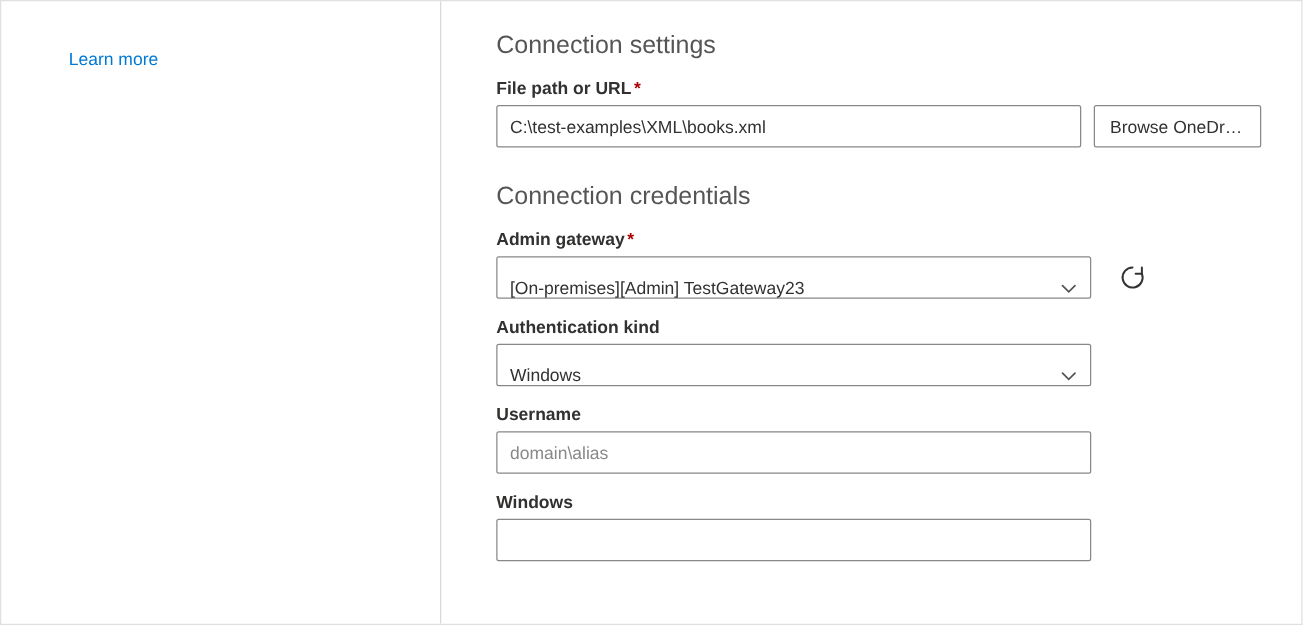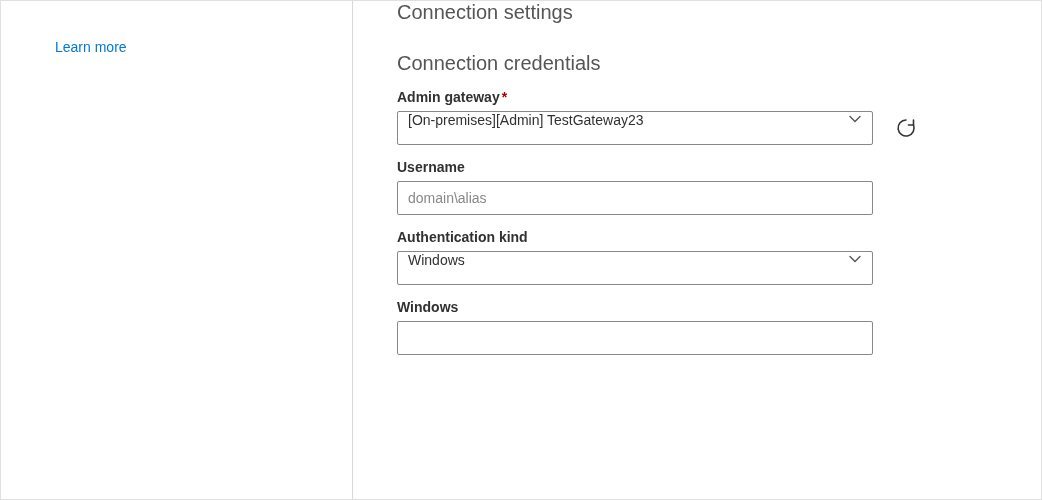--- a/index.html
+++ b/index.html
@@ -42,21 +42,21 @@
     .learn-more {
       margin-top: 24px;
       margin-left: 32px;
       font-size: 14px;
       color: #0078d4;
       cursor: pointer;
     }
 
     .main {
       flex: 1;
-      padding: 0 32px 20px 44px;
+      padding: 24px 32px 20px 44px;
       overflow: hidden;
     }
     .section-heading {
       font-size: 20px;
       font-weight: 400;
       color: #555;
       margin-bottom: 14px;
     }
     .section-heading.second { margin-top: 28px; }
 
@@ -102,21 +102,21 @@
 
     .select {
       position: relative;
       width: 476px;
       height: 34px;
       border: 1px solid #8a8886;
       border-radius: 2px;
       background: #fff;
       cursor: pointer;
       display: flex;
-      align-items: flex-start;
+      align-items: flex-end;
       padding: 0 10px;
     }
     .select-text {
       font-size: 14px;
       color: #323130;
       flex: 1;
     }
     .chevron {
       width: 14px;
       height: 14px;
@@ -139,20 +139,29 @@
 <body>
 
 <aside class="sidebar">
   <div class="learn-more">Learn more</div>
 </aside>
 
 <main class="main">
 
   <h2 class="section-heading">Connection settings</h2>
 
+  <div class="field-group">
+    <div class="field-label">
+      <span>File path or URL</span><span class="req">*</span>
+    </div>
+    <div class="row">
+      <input type="text" class="path-input" value="C:\test-examples\XML\books.xml" style="">
+      <button class="browse-btn">Browse OneDrive...</button>
+    </div>
+  </div>
 
   <h2 class="section-heading second">Connection credentials</h2>
 
   <div class="field-group">
     <div class="field-label">
       <span>Admin gateway</span><span class="req">*</span>
     </div>
     <div class="row">
       <div class="select">
         <span class="select-text">[On-premises][Admin] TestGateway23</span>
@@ -163,32 +172,32 @@
       <button class="refresh-btn">
         <svg width="22" height="22" viewBox="0 0 22 22">
           <path d="M11 3 A8 8 0 1 0 18.5 8" fill="none" stroke="#333" stroke-width="1.6" stroke-linecap="round"></path>
           <path d="M18.5 3 L18.5 8 L13.5 8" fill="none" stroke="#333" stroke-width="1.6" stroke-linecap="round" stroke-linejoin="round"></path>
         </svg>
       </button>
     </div>
   </div>
 
   <div class="field-group">
-    <div class="field-label">Username</div>
-    <input type="text" class="cred-input" placeholder="domain\alias" style="">
-  </div>
-
-  <div class="field-group">
     <div class="field-label">Authentication kind</div>
     <div class="select">
       <span class="select-text">Windows</span>
       <svg class="chevron" viewBox="0 0 14 14">
         <path d="M2 4.5 L7 9.5 L12 4.5" fill="none" stroke="#555" stroke-width="1.4" stroke-linecap="round"></path>
       </svg>
     </div>
   </div>
 
   <div class="field-group">
+    <div class="field-label">Username</div>
+    <input type="text" class="cred-input" placeholder="domain\alias" style="">
+  </div>
+
+  <div class="field-group">
     <div class="field-label">Windows</div>
     <input type="password" class="cred-input" style="">
   </div>
 
 </main>
 
 </body></html>

